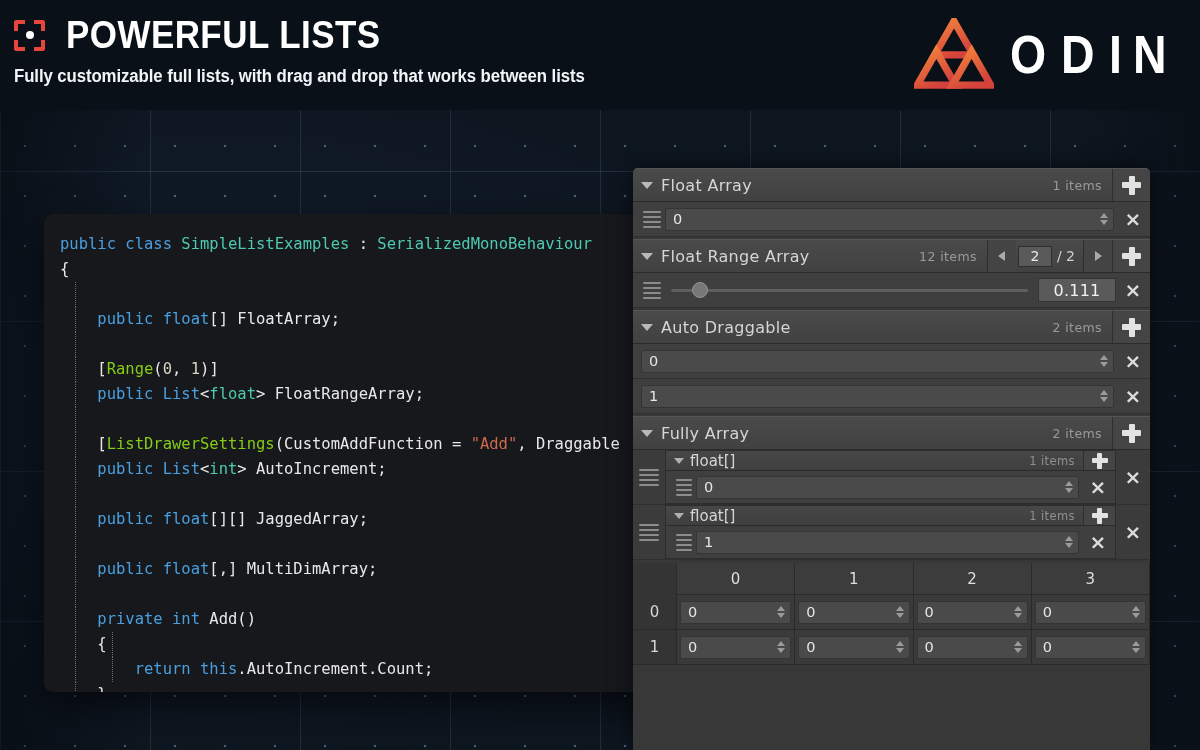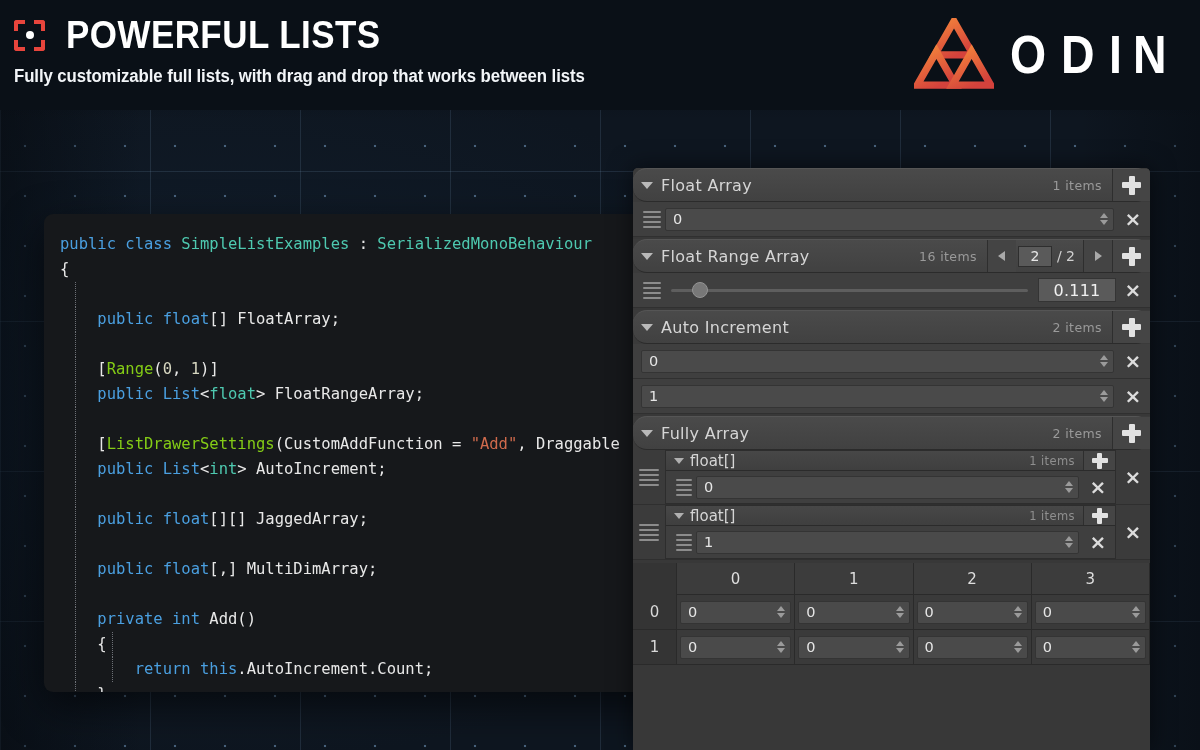--- a/index.html
+++ b/index.html
@@ -95,21 +95,20 @@
     color: #c8c8c8;
   }
 
   .list-block { margin: 0 0 2px 0; background: #3b3b3b; }
   .list-header {
     display: flex; align-items: center; height: 34px;
     background: linear-gradient(to bottom, #4a4a4a 0%, #414141 100%);
     border-bottom: 1px solid #2b2b2b;
     border-top: 1px solid #555;
     padding-left: 8px;
-    border-radius: 14px;
   }
   .caret {
     width: 0; height: 0; flex: none; margin-right: 8px;
     border-left: 6px solid transparent; border-right: 6px solid transparent;
     border-top: 7px solid #b9b9b9;
   }
   .list-title { font-size: 16px; color: #d5d5d5; letter-spacing: .3px; white-space: nowrap; }
   .flexfill { flex: 1 1 auto; }
   .items-count { font-size: 12.5px; color: #9a9a9a; margin-right: 10px; white-space: nowrap; letter-spacing: .4px; }
 
@@ -287,21 +286,21 @@
             </span>
           </div>
           <div class="x-btn">×</div>
         </div>
       </div>
       <div class="list-block">
         <div class="list-header">
           <span class="caret"></span>
           <span class="list-title">Float Range Array</span>
           <span class="flexfill"></span>
-          <span class="items-count">16 items</span>
+          <span class="items-count">12 items</span>
           <div class="pager">
             <div class="pg-btn">
               <span class="pg-arrow left"></span>
             </div>
             <div class="pg-field">2</div>
             <div class="pg-total">/ 2</div>
             <div class="pg-btn">
               <span class="pg-arrow right"></span>
             </div>
           </div>
@@ -321,21 +320,21 @@
               <div class="slider-knob" style="left: 8%;"></div>
             </div>
           </div>
           <div class="slider-value">0.111</div>
           <div class="x-btn">×</div>
         </div>
       </div>
       <div class="list-block">
         <div class="list-header">
           <span class="caret"></span>
-          <span class="list-title">Auto Increment</span>
+          <span class="list-title">Auto Draggable</span>
           <span class="flexfill"></span>
           <span class="items-count">2 items</span>
           <div class="add-btn">
             <span class="plus"></span>
           </div>
         </div>
         <div class="row">
           <span style="width: 2px; flex: 0 0 auto;"></span>
           <div class="field">
             <span class="val">0</span>

